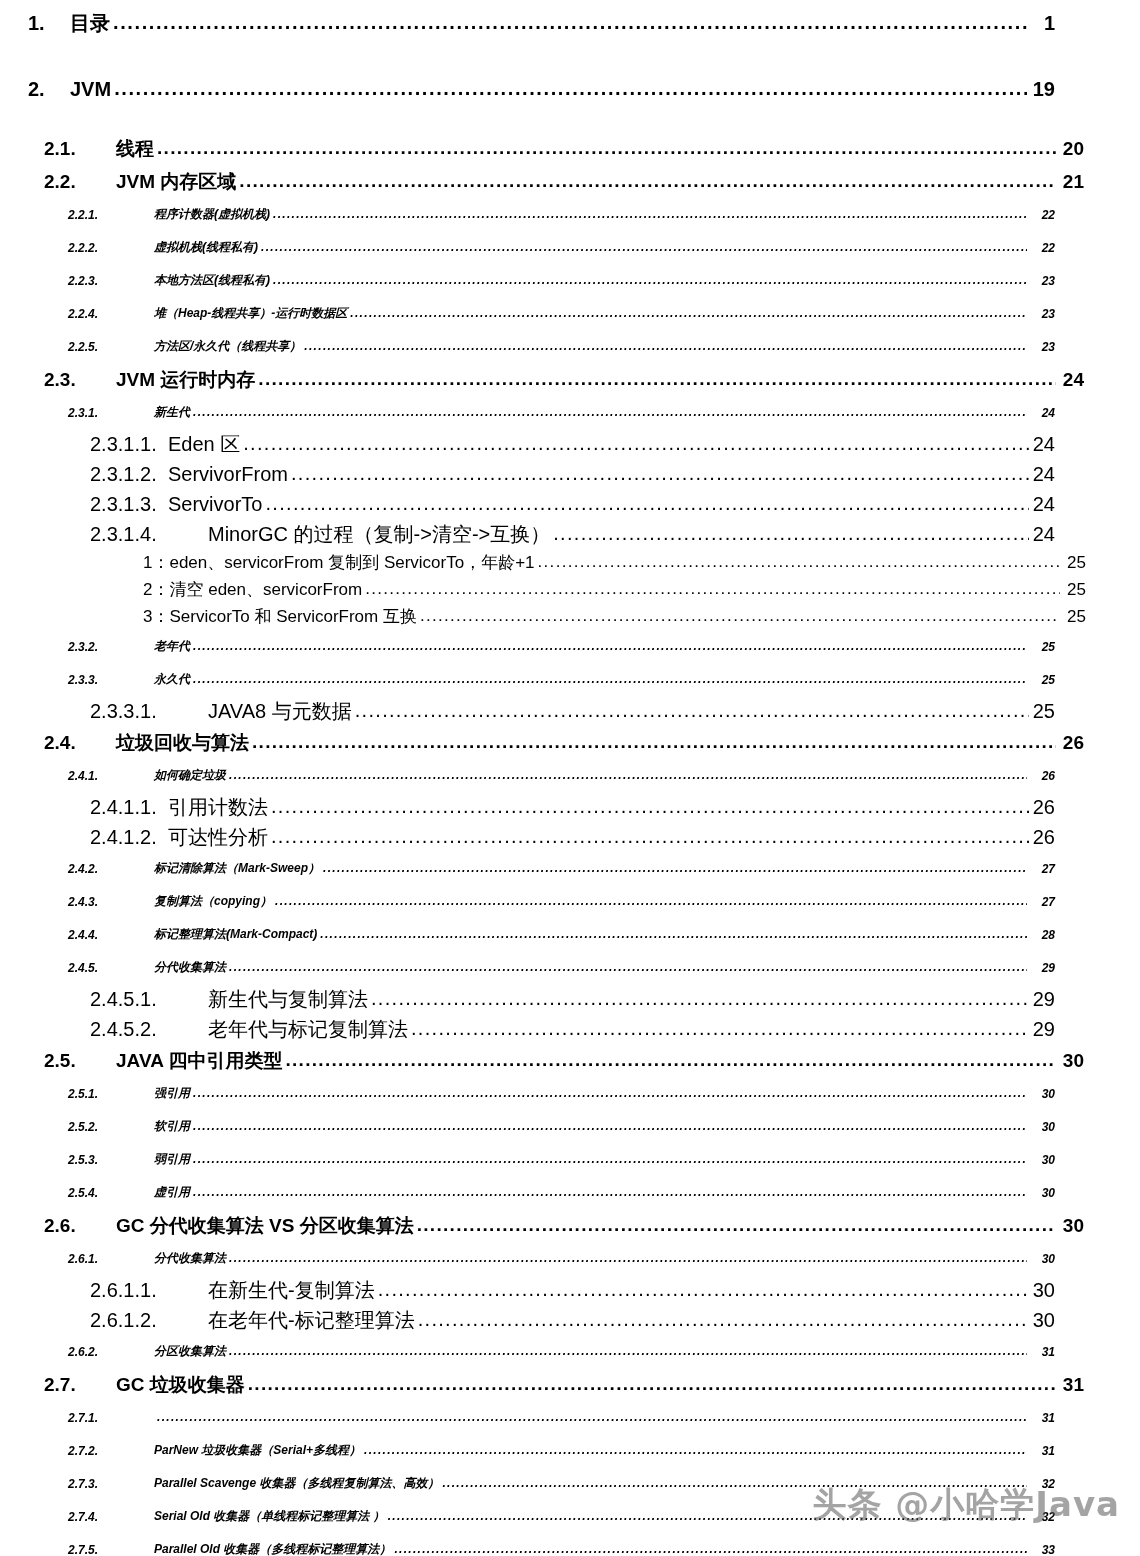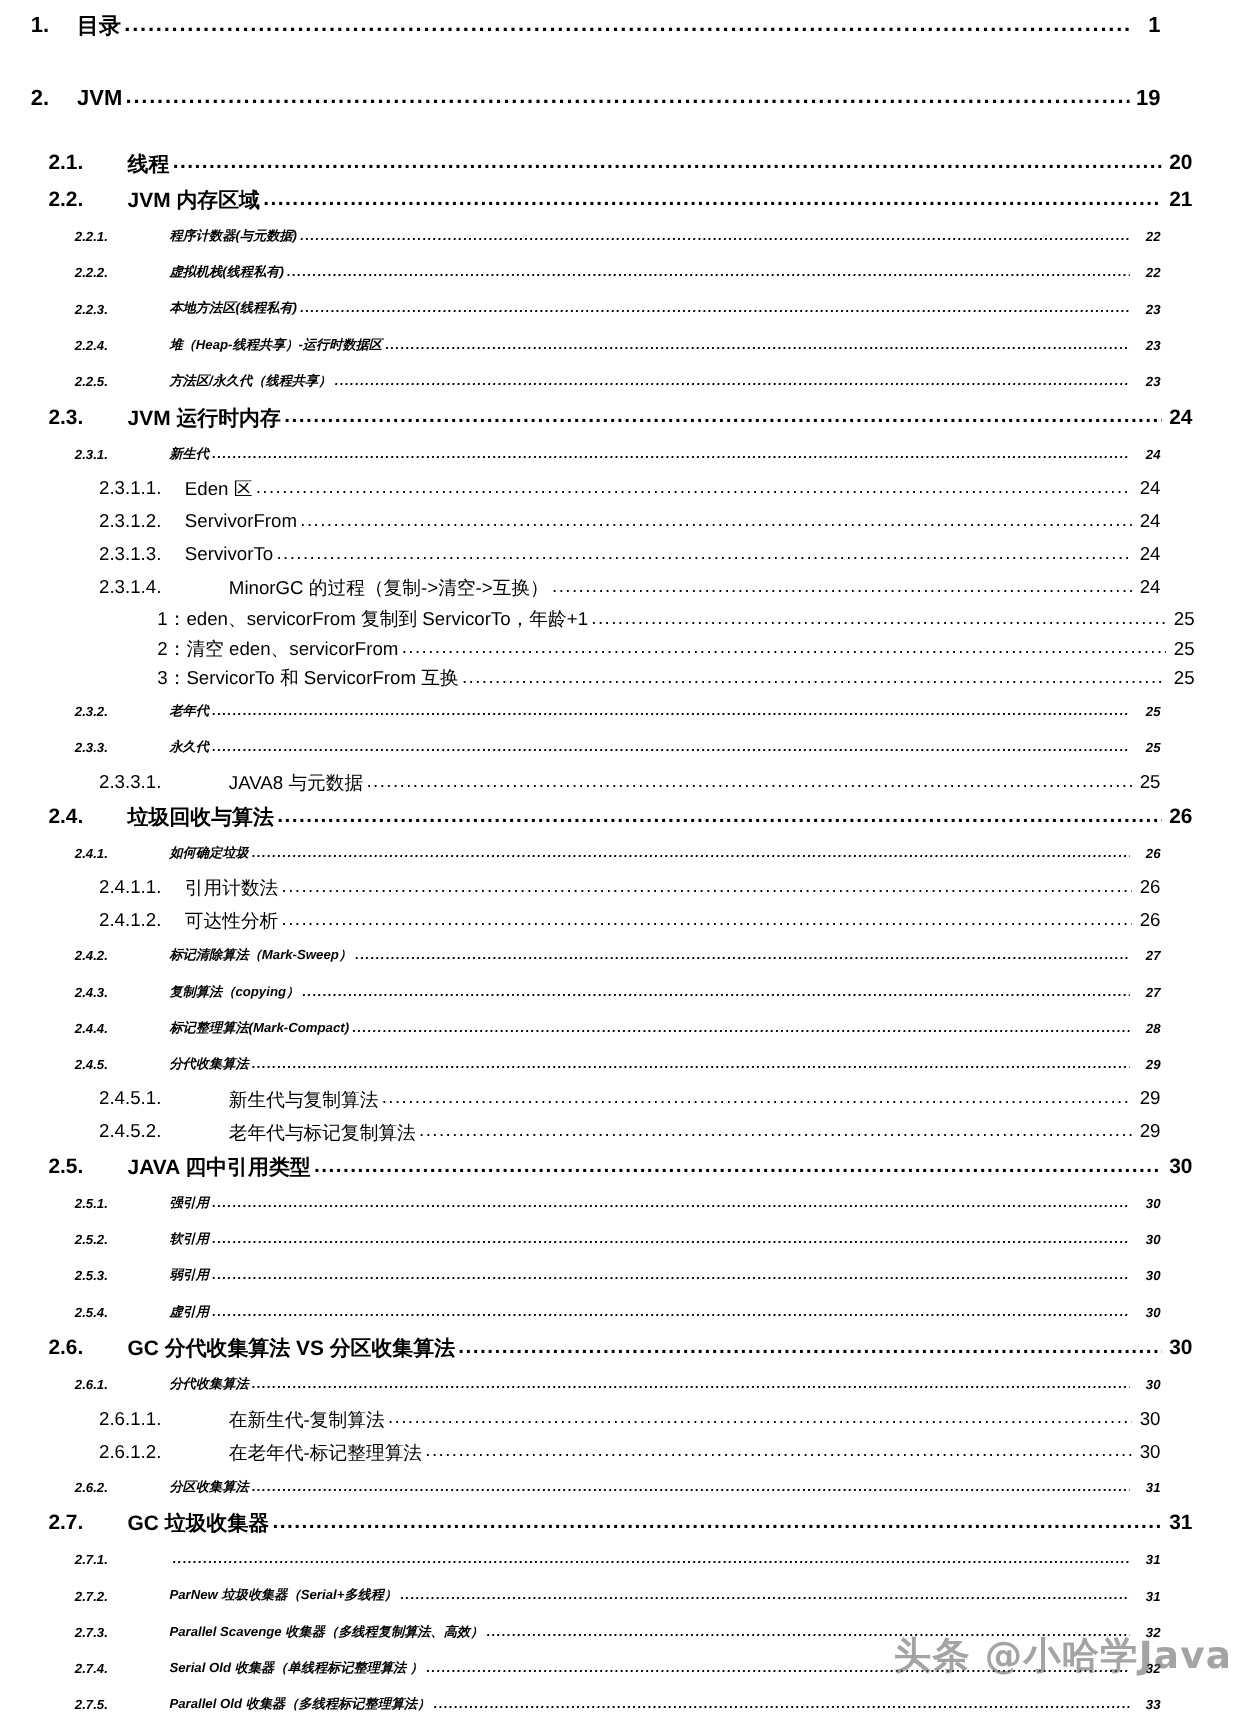--- a/index.html
+++ b/index.html
@@ -102,21 +102,21 @@
     height: 33px;
     align-items: center;
   }
   .lv3 .num  { width: 86px; }
   .lv3 .page { min-width: 26px; }
 
   
   .lv4 {
     padding-left: 90px;
     padding-right: 85px;
-    font-size: 17px;
+    font-size: 20px;
     font-weight: normal;
     font-style: normal;
     height: 30px;
     align-items: center;
   }
   .lv4 .num  { width: 78px; }
   .lv4 .page { min-width: 24px; }
   .lv4.wide .num { width: 118px; }
 
   
@@ -175,21 +175,21 @@
       <span class="page">20</span>
     </div>
     <div class="toc-row lv2">
       <span class="num">2.2.</span>
       <span class="title">JVM 内存区域</span>
       <span class="leader"></span>
       <span class="page">21</span>
     </div>
     <div class="toc-row lv3">
       <span class="num">2.2.1.</span>
-      <span class="title">程序计数器(与元数据)</span>
+      <span class="title">程序计数器(虚拟机栈)</span>
       <span class="leader"></span>
       <span class="page">22</span>
     </div>
     <div class="toc-row lv3">
       <span class="num">2.2.2.</span>
       <span class="title">虚拟机栈(线程私有)</span>
       <span class="leader"></span>
       <span class="page">22</span>
     </div>
     <div class="toc-row lv3">

